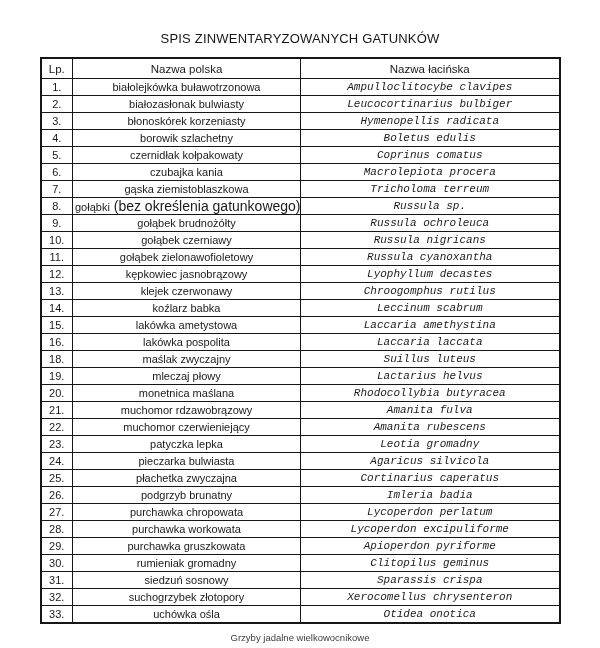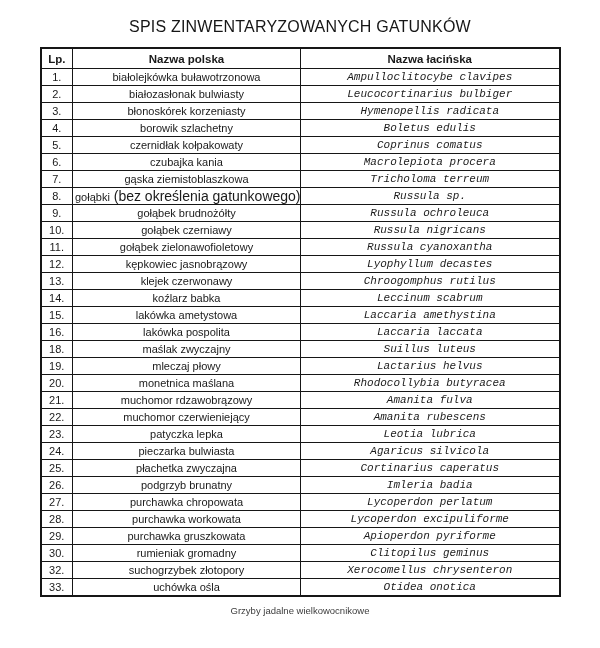--- a/index.html
+++ b/index.html
@@ -6,23 +6,23 @@
   body {
     width: 600px;
     height: 648px;
     background: #ffffff;
     font-family: "Liberation Sans", sans-serif;
     color: #1a1a1a;
     overflow: hidden;
   }
   .page { width: 600px; height: 648px; }
   .title {
-    padding-top: 18px;
+    padding-top: 31px;
     text-align: center;
-    font-size: 16px;
+    font-size: 13px;
     font-weight: 500;
     letter-spacing: 0.2px;
     color: #161616;
   }
   table.species-table {
     border-collapse: collapse;
     table-layout: fixed;
     width: 521px;
     margin: 11px auto 0 auto;
     border: 2px solid #161616;
@@ -34,21 +34,21 @@
     border: 1px solid #161616;
     text-align: center;
     vertical-align: middle;
     padding: 0 2px;
     font-size: 11px;
     white-space: nowrap;
     overflow: hidden;
   }
   .species-table th {
     height: 19px;
-    font-weight: 700;
+    font-weight: 400;
     font-size: 11.5px;
   }
   .species-table td { height: 16px; }
   td.cell-no { text-align: center; }
   td.cell-la { font-style: italic; font-family: Liberation Mono, monospace; }
   .note { font-size: 14px; letter-spacing: 0; }
   .caption {
     margin-top: 8px;
     text-align: center;
     font-size: 9.5px;
@@ -176,21 +176,21 @@
           <td class="cell-la">Amanita fulva</td>
         </tr>
         <tr>
           <td class="cell-no">22.</td>
           <td class="cell-pl">muchomor czerwieniejący</td>
           <td class="cell-la">Amanita rubescens</td>
         </tr>
         <tr>
           <td class="cell-no">23.</td>
           <td class="cell-pl">patyczka lepka</td>
-          <td class="cell-la">Leotia lubrica</td>
+          <td class="cell-la">Leotia gromadny</td>
         </tr>
         <tr>
           <td class="cell-no">24.</td>
           <td class="cell-pl">pieczarka bulwiasta</td>
           <td class="cell-la">Agaricus silvicola</td>
         </tr>
         <tr>
           <td class="cell-no">25.</td>
           <td class="cell-pl">płachetka zwyczajna</td>
           <td class="cell-la">Cortinarius caperatus</td>
@@ -214,20 +214,25 @@
           <td class="cell-no">29.</td>
           <td class="cell-pl">purchawka gruszkowata</td>
           <td class="cell-la">Apioperdon pyriforme</td>
         </tr>
         <tr>
           <td class="cell-no">30.</td>
           <td class="cell-pl">rumieniak gromadny</td>
           <td class="cell-la">Clitopilus geminus</td>
         </tr>
         <tr>
+          <td class="cell-no">31.</td>
+          <td class="cell-pl">siedzuń sosnowy</td>
+          <td class="cell-la">Sparassis crispa</td>
+        </tr>
+        <tr>
           <td class="cell-no">32.</td>
           <td class="cell-pl">suchogrzybek złotopory</td>
           <td class="cell-la">Xerocomellus chrysenteron</td>
         </tr>
         <tr>
           <td class="cell-no">33.</td>
           <td class="cell-pl">uchówka ośla</td>
           <td class="cell-la">Otidea onotica</td>
         </tr>
       </tbody>

